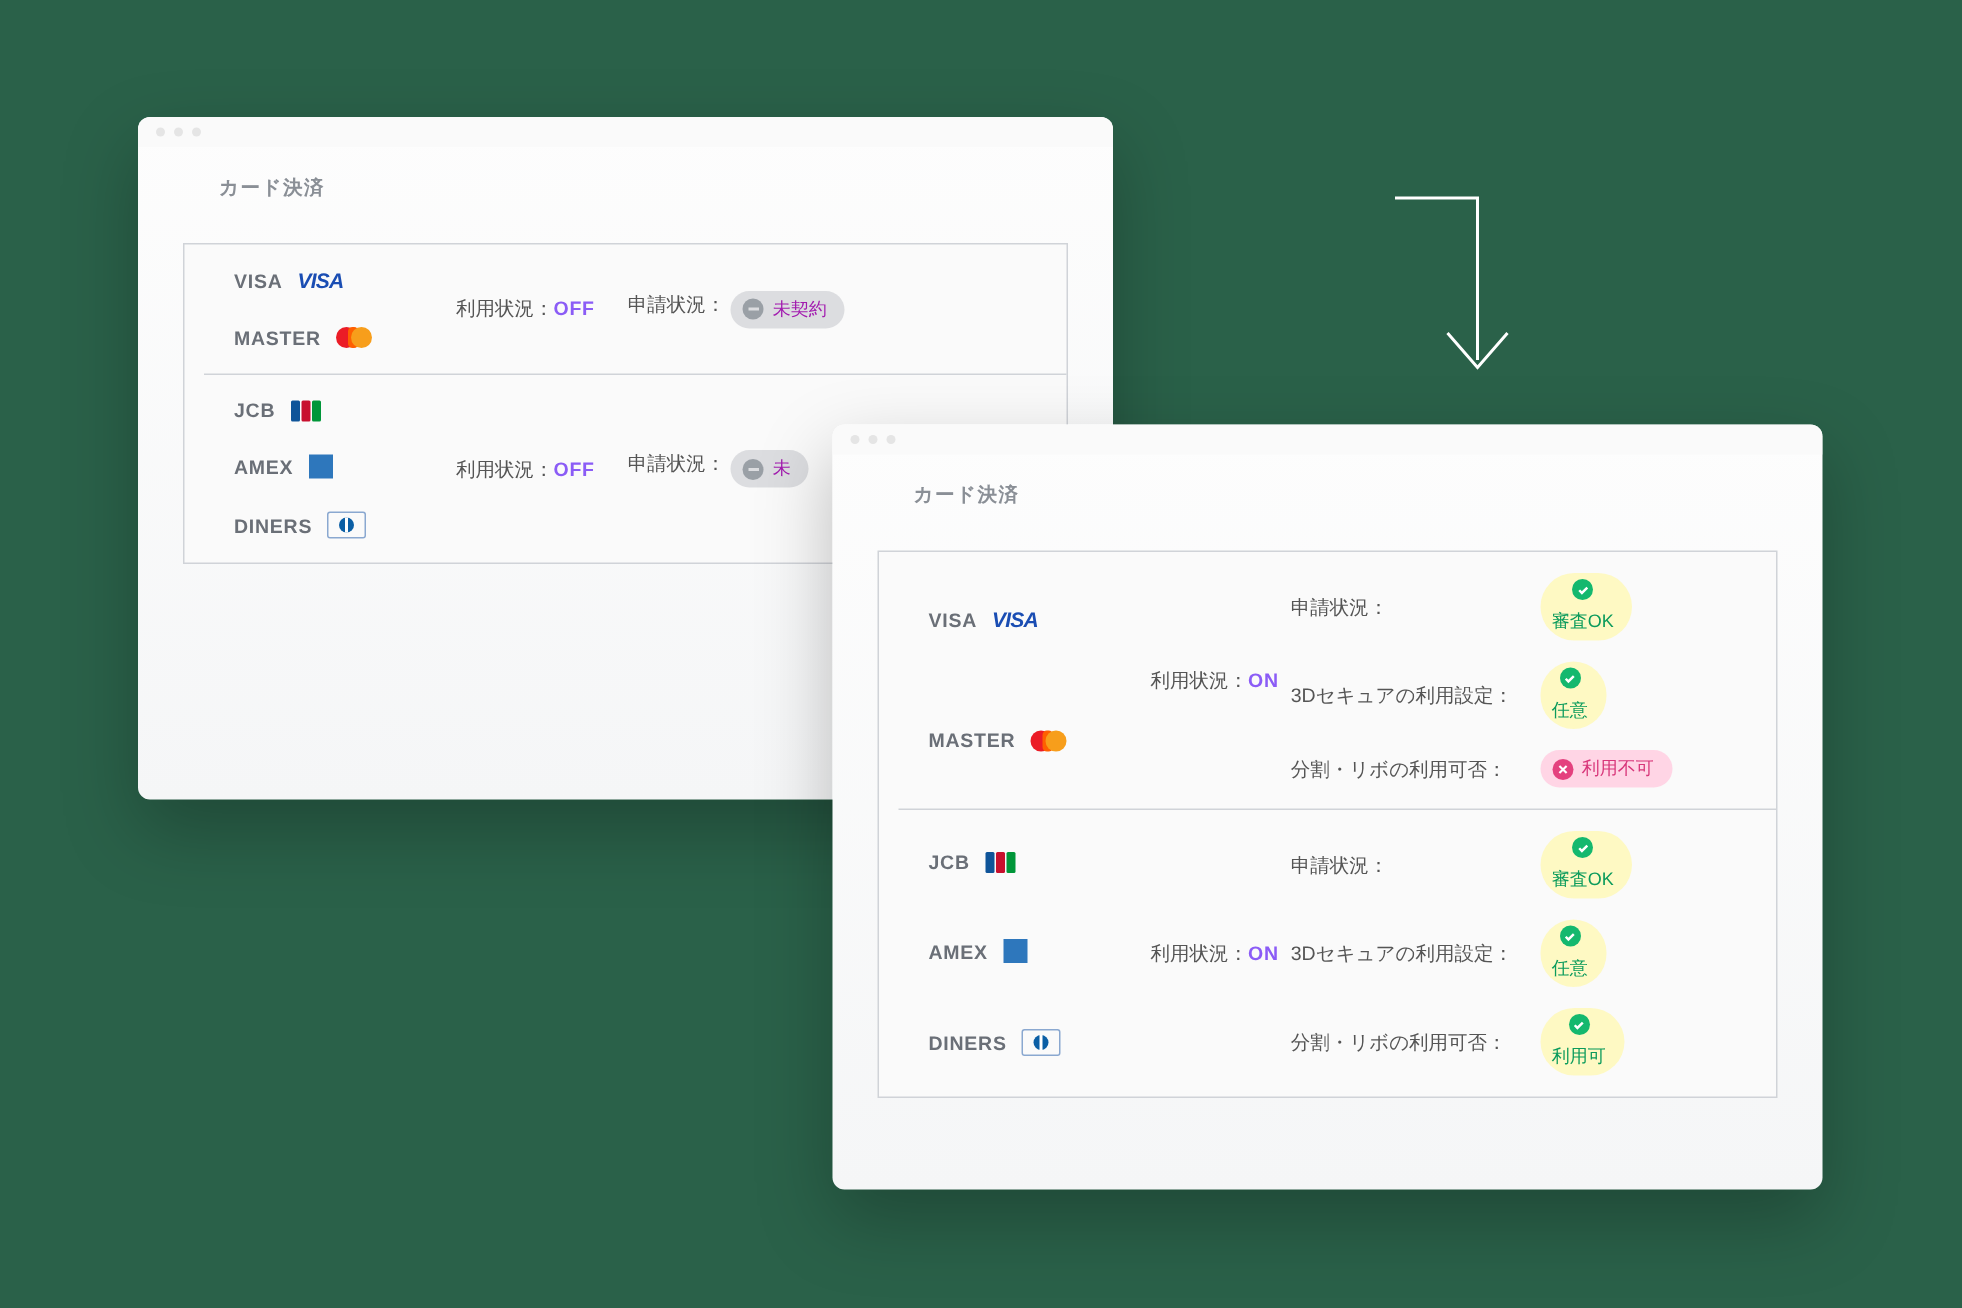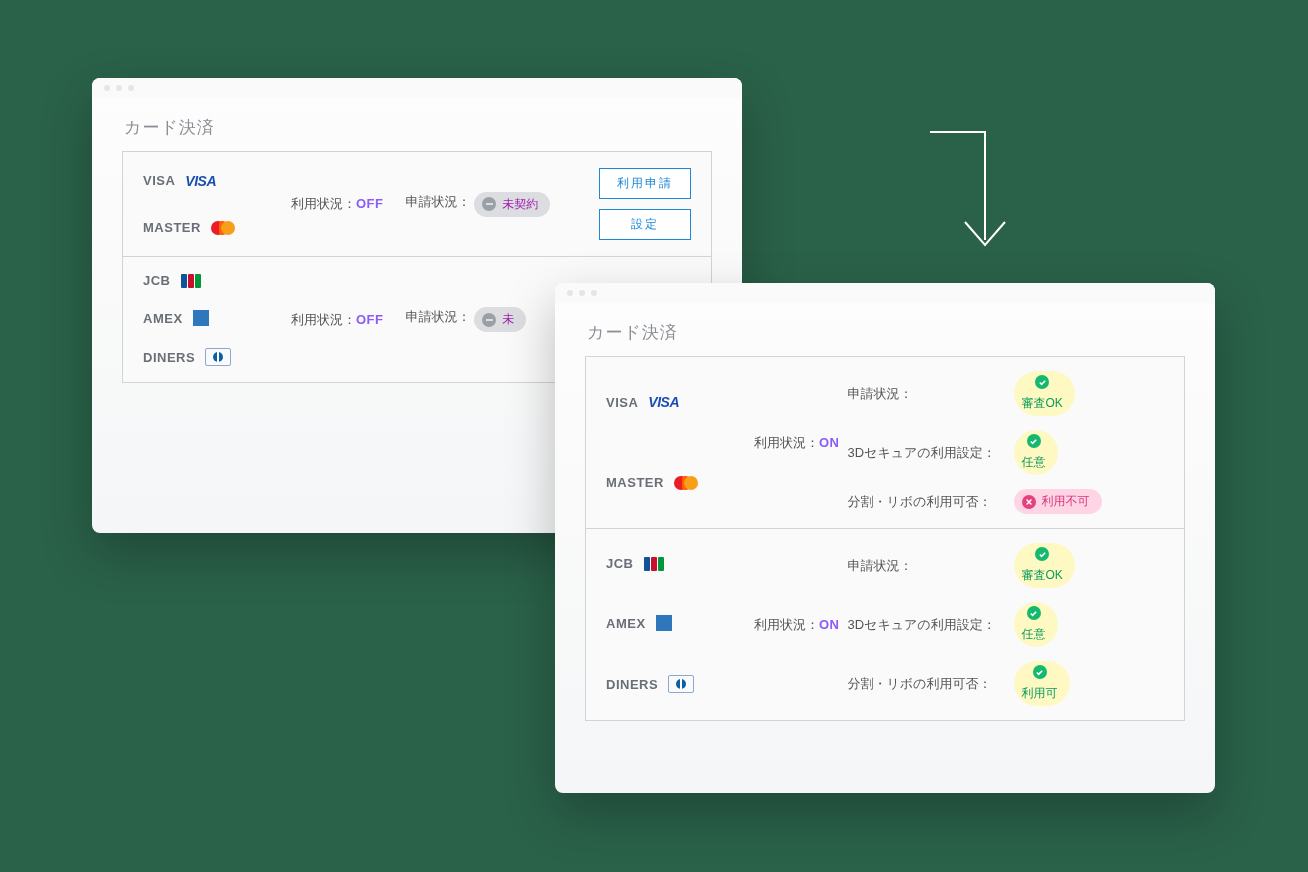--- a/index.html
+++ b/index.html
@@ -46,28 +46,30 @@
   gap: 6px;
   background: #fafafa;
 }
 .titlebar .dot {
   width: 6px; height: 6px; border-radius: 50%;
   background: #e5e5e5;
 }
 .win-title {
   padding: 18px 32px 12px 32px;
   color: #8a8f96;
-  font-size: 17px;
-  font-weight: 400;
+  font-size: 13px;
+  font-weight: 700;
   letter-spacing: 1px;
+  margin-left: 22px;
 }
 .panel {
-  margin: 0 30px 30px 30px;
+  margin: 16px 30px 30px 30px;
   border: 1px solid #d0d3d8;
   background: #fafafa;
+  padding-left: 13px;
 }
 .section {
   display: flex;
   align-items: stretch;
   border-bottom: 1px solid #d0d3d8;
 }
 .section:last-child { border-bottom: none; }
 .brands {
   width: 160px;
   padding: 16px 0 16px 20px;
@@ -214,24 +216,20 @@
           <span>利用状況：</span><b>OFF</b>
         </span>
         <span class="kv">
           <span>申請状況：</span>
           <span class="pill gray">
             <span class="circle-icon minus"></span>
             <span>未契約</span>
           </span>
         </span>
       </div>
-      <div class="actions">
-        <button class="btn">利用申請</button>
-        <button class="btn">設定</button>
-      </div>
     </div>
 
     <div class="section">
       <div class="brands">
         <div class="brand-row">
           <span>JCB</span>
           <span class="brand-logo logo-jcb">
               <span class="j"></span>
               <span class="c"></span>
               <span class="b"></span>

